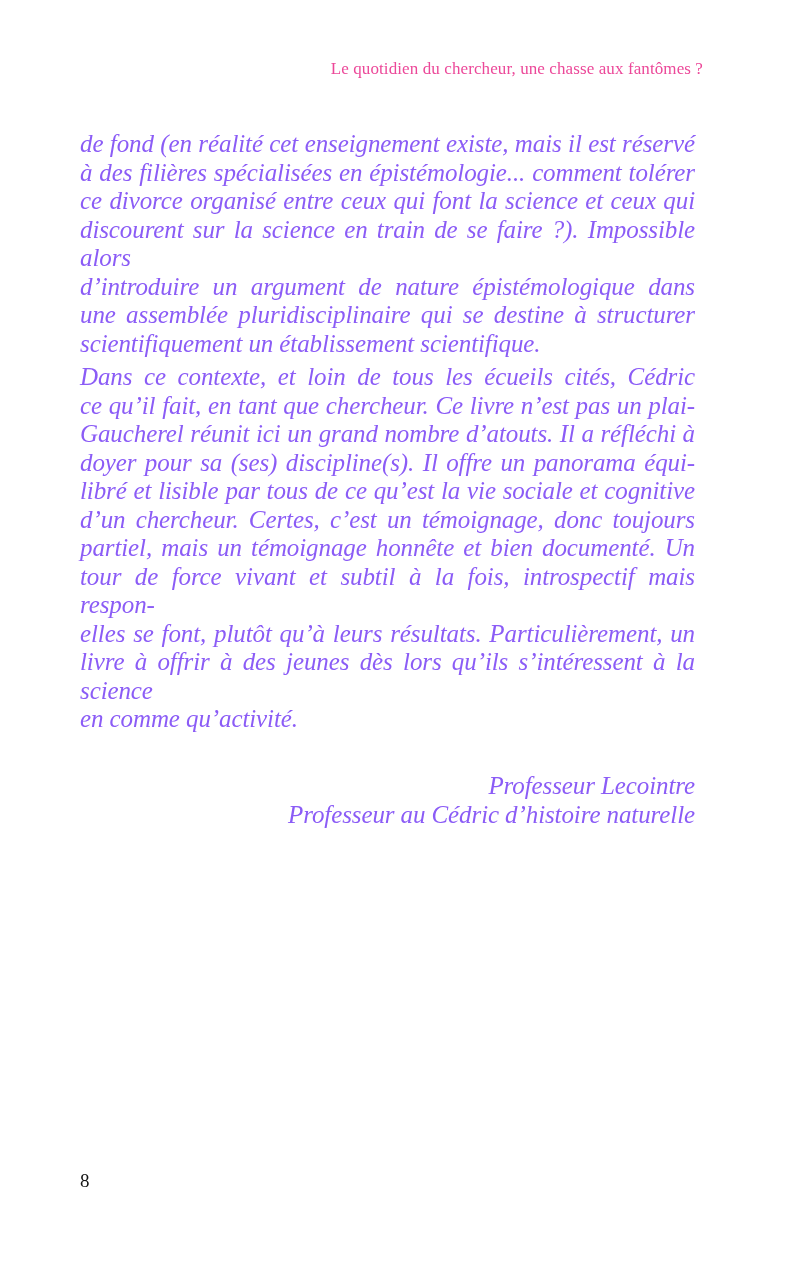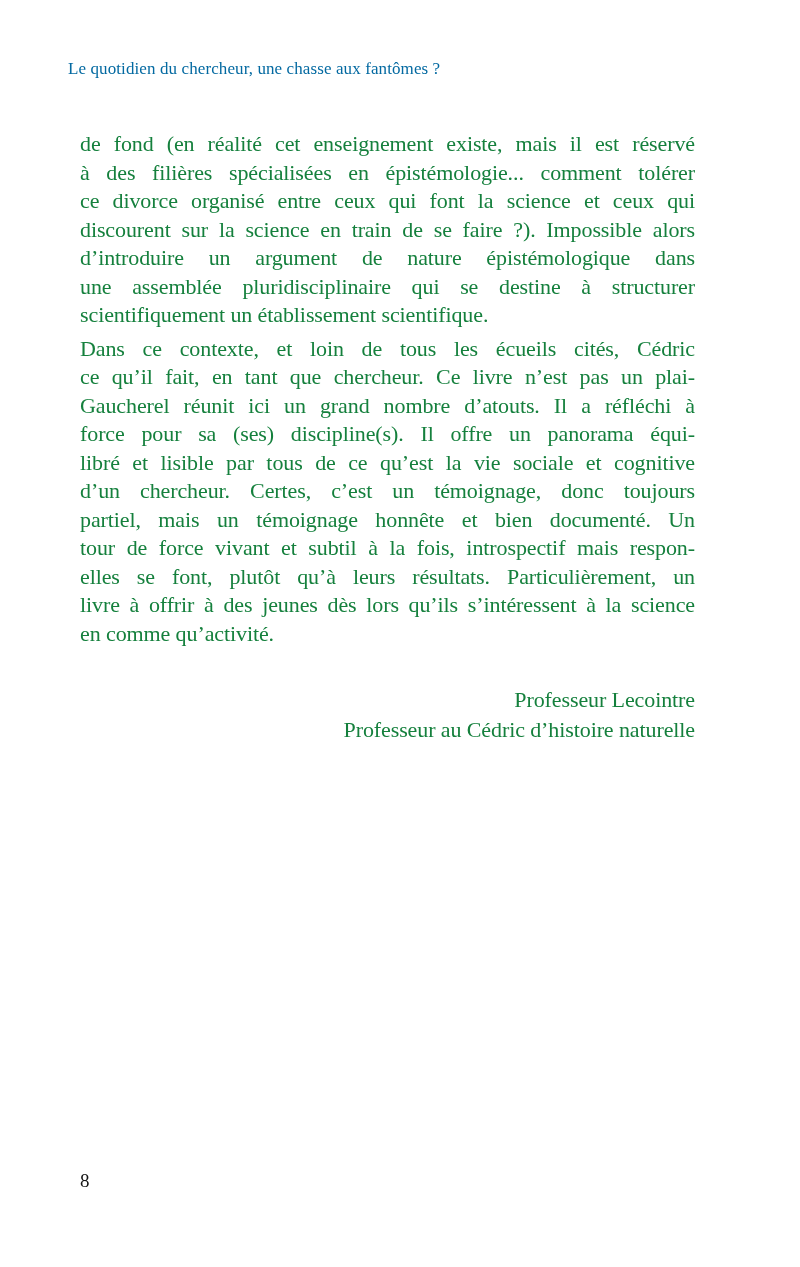--- a/index.html
+++ b/index.html
@@ -15,36 +15,38 @@
     color: #141414;
     overflow: hidden;
   }
   .page {
     position: absolute;
     inset: 0;
     background: #ffffff;
   }
   .running-header {
     position: absolute;
-    left: 68px;
+    left: 88px;
     top: 59px;
     width: 615px;
     font-size: 17px;
     letter-spacing: 0.1px;
-    color: #0369a1;
+    color: #ec4899;
+    text-align: right;
   }
   .body-text {
     position: absolute;
     left: 80px;
     top: 130px;
     width: 615px;
-    font-size: 22px;
+    font-size: 25px;
     line-height: 28.5px;
     letter-spacing: -0.1px;
-    color: #15803d;
+    color: #8b5cf6;
+    font-style: italic;
   }
   .paragraph + .paragraph {
     margin-top: 5px;
   }
   .line {
     text-align: justify;
     text-align-last: justify;
   }
   .line.last {
     text-align-last: left;
@@ -80,21 +82,21 @@
           <div class="line">ce divorce organisé entre ceux qui font la science et ceux qui</div>
           <div class="line">discourent sur la science en train de se faire ?). Impossible alors</div>
           <div class="line">d’introduire un argument de nature épistémologique dans</div>
           <div class="line">une assemblée pluridisciplinaire qui se destine à structurer</div>
           <div class="line last">scientifiquement un établissement scientifique.</div>
         </div>
         <div class="paragraph">
           <div class="line">Dans ce contexte, et loin de tous les écueils cités, Cédric</div>
           <div class="line">ce qu’il fait, en tant que chercheur. Ce livre n’est pas un plai-</div>
           <div class="line">Gaucherel réunit ici un grand nombre d’atouts. Il a réfléchi à</div>
-          <div class="line">force pour sa (ses) discipline(s). Il offre un panorama équi-</div>
+          <div class="line">doyer pour sa (ses) discipline(s). Il offre un panorama équi-</div>
           <div class="line">libré et lisible par tous de ce qu’est la vie sociale et cognitive</div>
           <div class="line">d’un chercheur. Certes, c’est un témoignage, donc toujours</div>
           <div class="line">partiel, mais un témoignage honnête et bien documenté. Un</div>
           <div class="line">tour de force vivant et subtil à la fois, introspectif mais respon-</div>
           <div class="line">elles se font, plutôt qu’à leurs résultats. Particulièrement, un</div>
           <div class="line">livre à offrir à des jeunes dès lors qu’ils s’intéressent à la science</div>
           <div class="line last">en comme qu’activité.</div>
         </div>
       </div>
 

